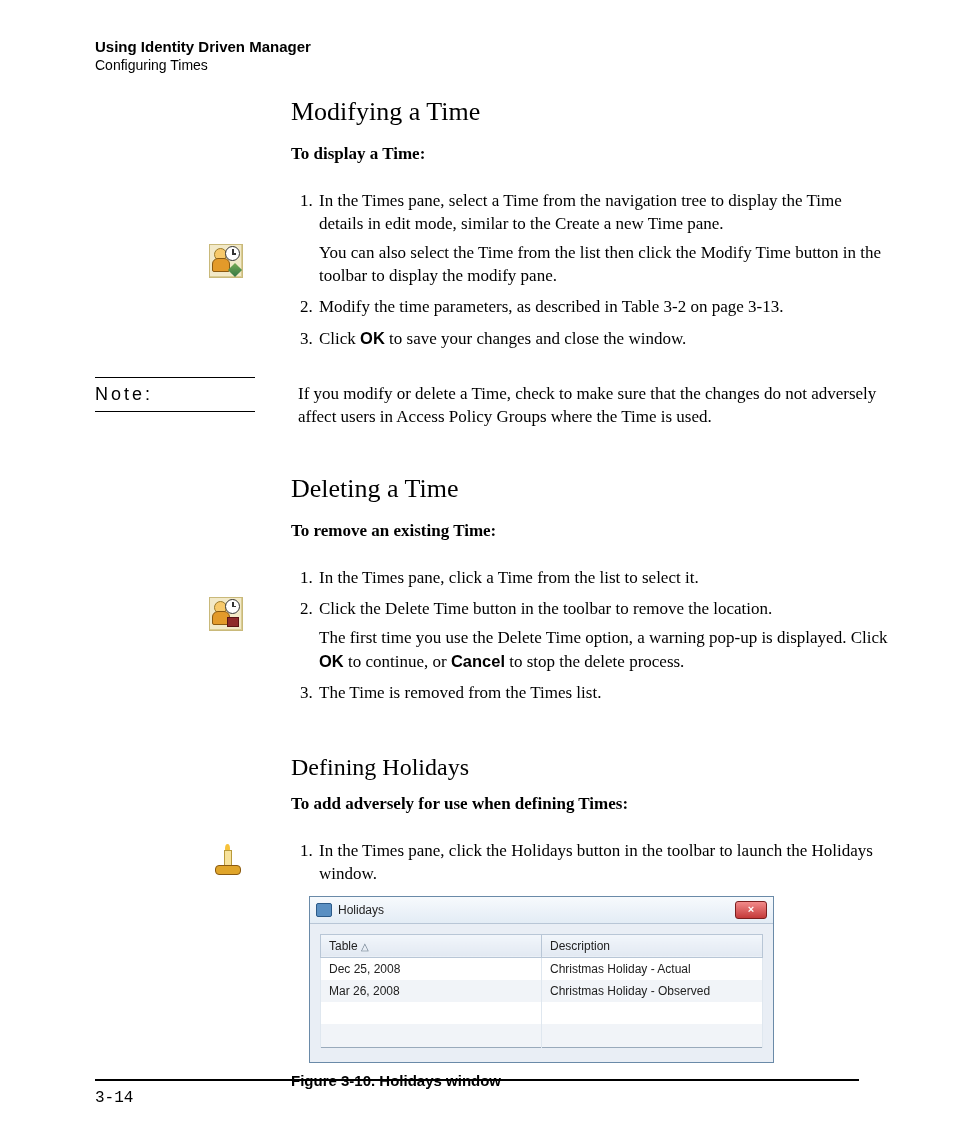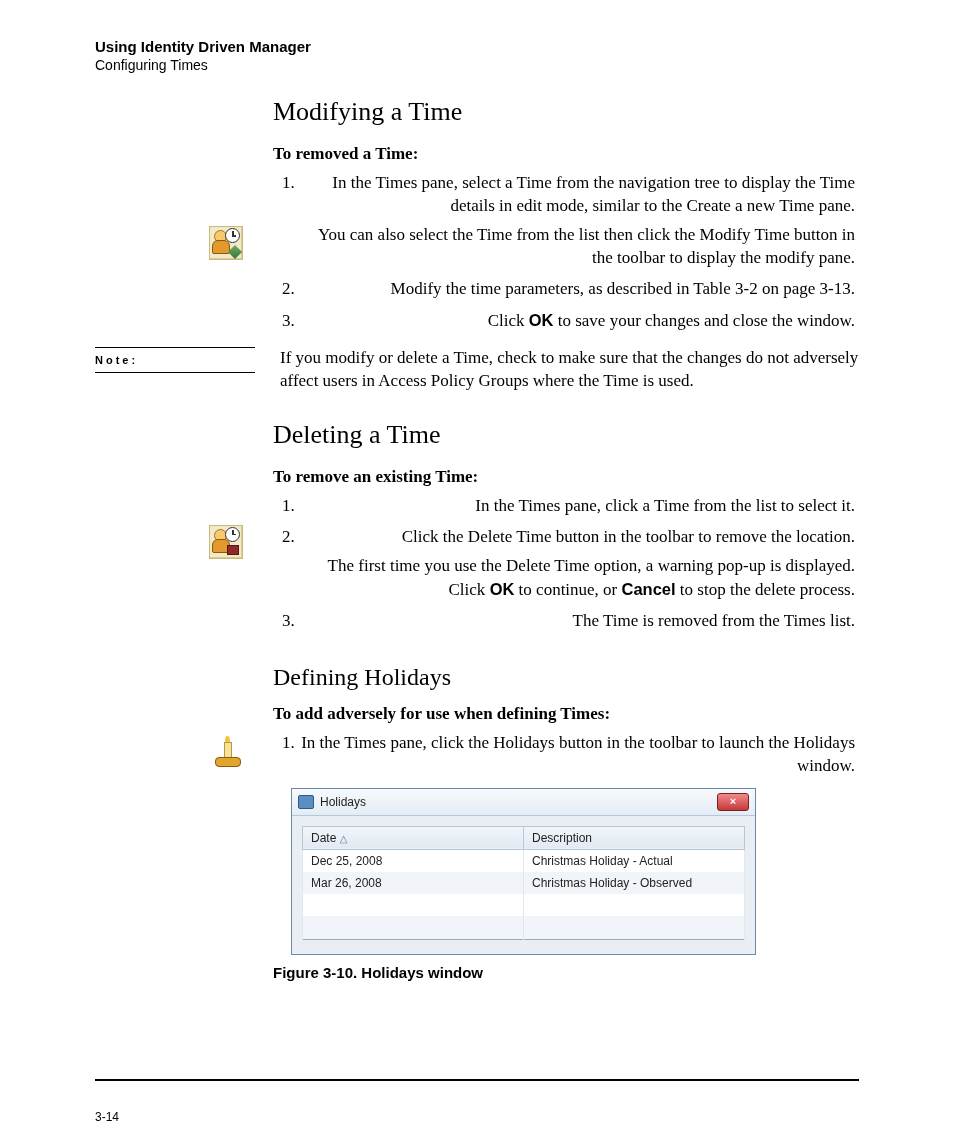--- a/index.html
+++ b/index.html
@@ -8,39 +8,40 @@
     background: #fff;
     width: 954px;
   }
   .page {
     width: 954px;
     height: 1145px;
     position: relative;
     font-family: "Times New Roman", Times, serif;
     color: #000;
     box-sizing: border-box;
-    padding: 38px 95px 0 95px;
+    padding: 38px 50px 0 95px;
   }
   .hdr {
     font-family: Arial, Helvetica, sans-serif;
     line-height: 1.25;
     margin-bottom: 20px;
   }
   .hdr-title {
     font-weight: 700;
     font-size: 15px;
   }
   .hdr-sub {
     font-size: 14px;
     font-weight: 400;
   }
   .body {
     display: grid;
     grid-template-columns: 178px 1fr;
     column-gap: 0;
+    gap: 18px;
   }
   .left {
     position: relative;
   }
   .right {
     font-size: 17px;
     line-height: 1.35;
   }
   h2.section {
     font-family: "Times New Roman", Times, serif;
@@ -54,40 +55,39 @@
     font-size: 24px;
     margin: 20px 0 10px 0;
   }
   .lead {
     font-family: "Times New Roman", Times, serif;
     font-weight: 700;
     font-size: 17px;
     margin: 0 0 6px 0;
   }
   ol {
-    margin: 0 4px 8px 0;
+    margin: 0 16px 8px 0;
     padding-left: 26px;
-    text-align: right;
   }
   ol li {
     padding-left: 2px;
     margin-bottom: 8px;
   }
   .indent-para {
     margin: 6px 0 8px 0;
   }
   .note-label {
     font-family: Arial, Helvetica, sans-serif;
-    font-weight: 700;
-    font-size: 11px;
+    font-weight: 400;
+    font-size: 18px;
     letter-spacing: 3px;
     border-top: 1.5px solid #000;
     border-bottom: 1.5px solid #000;
     padding: 6px 0;
-    margin-top: 6px;
+    margin-top: 0;
     width: 160px;
   }
   .note-body {
     padding-top: 6px;
     margin-bottom: 24px;
     margin-left: 7px;
   }
   .icon-slot {
     width: 178px;
     display: flex;
@@ -243,42 +243,42 @@
   .footer-rule {
     position: absolute;
     left: 95px;
     right: 95px;
     bottom: 64px;
     border-top: 2px solid #000;
   }
   .page-num {
     position: absolute;
     left: 95px;
-    bottom: 21px;
-    font-family: Liberation Sans, sans-serif;
-    font-size: 12px;
+    bottom: 38px;
+    font-family: Liberation Mono, monospace;
+    font-size: 16px;
   }
   b { font-family: Arial, Helvetica, sans-serif; font-weight:700; font-size:0.97em; }
 </style>
 </head>
 <body>
 
 <div class="page">
 
   <div class="hdr">
     <div class="hdr-title">Using Identity Driven Manager</div>
     <div class="hdr-sub">Configuring Times</div>
   </div>
 
   <div class="body">
 
     <div class="left"></div>
     <div class="right">
       <h2 class="section">Modifying a Time</h2>
-      <div class="lead">To removed a Time:</div>
+      <div class="lead">To display a Time:</div>
     </div>
 
     <div class="left">
       <div style="height:54px"></div>
       <div class="icon-slot">
         <div class="toolbar-icon modify">
           <div class="head"></div>
             <div class="body-shape"></div>
             <div class="clock"></div>
             <div class="corner"></div>
@@ -362,21 +362,21 @@
           </div>
           <div class="hw-close">
               <span>×</span>
             </div>
         </div>
         <div class="hw-body">
           <table class="hw-table">
             <thead>
               <tr>
                 <th style="width:50%">
-                  <span>Date</span>
+                  <span>Table</span>
                   <span class="hw-sort"> △</span>
                 </th>
                 <th>Description</th>
               </tr>
             </thead>
             <tbody>
               <tr>
                 <td>Dec 25, 2008</td>
                 <td>Christmas Holiday - Actual</td>
               </tr>

